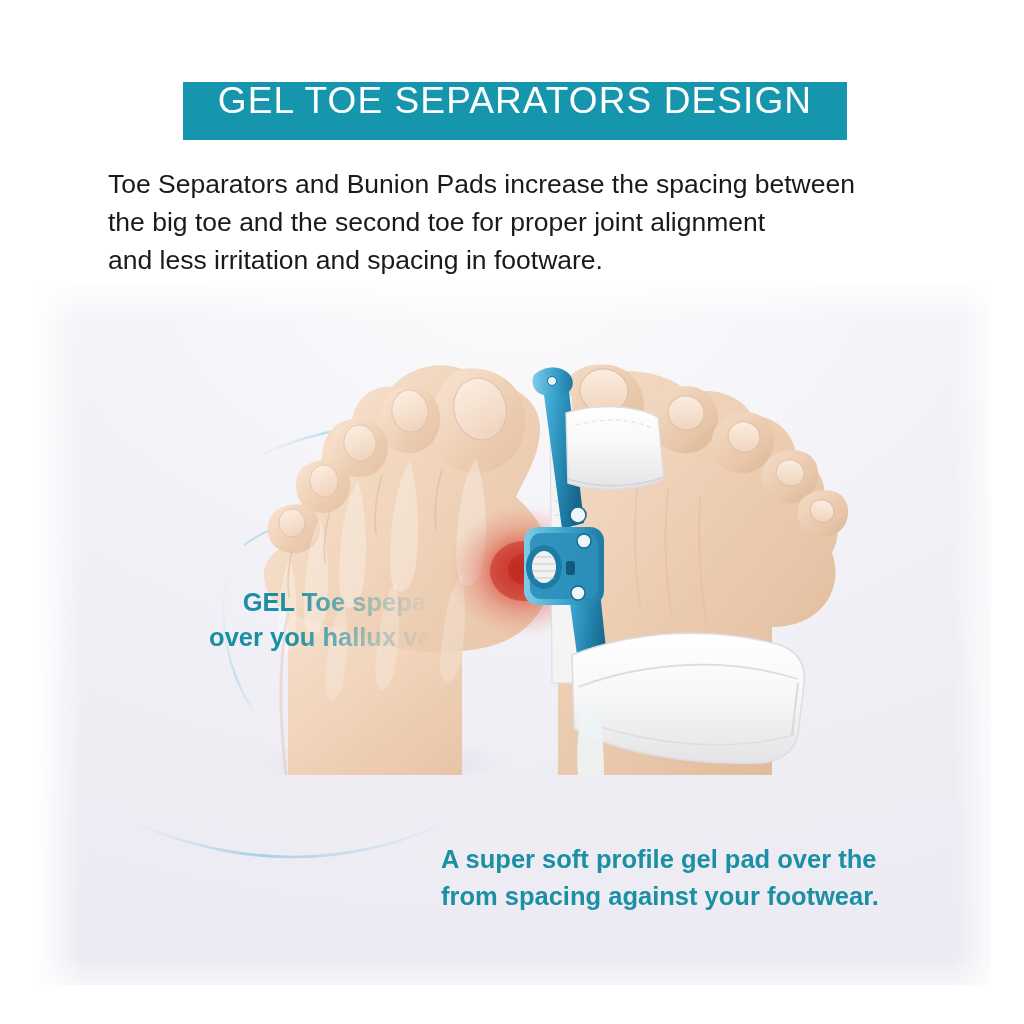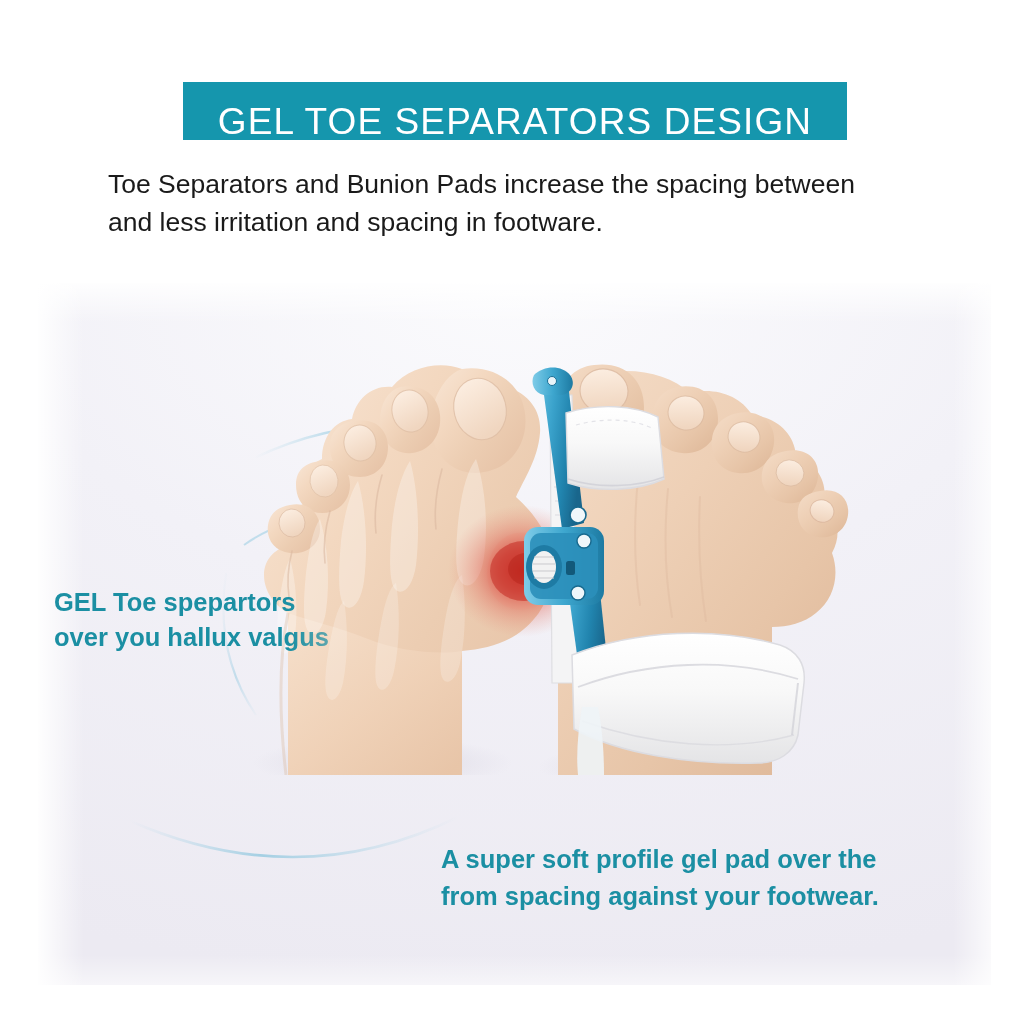--- a/index.html
+++ b/index.html
@@ -25,21 +25,21 @@
 
   
   .title-banner {
     position: absolute;
     left: 183px;
     top: 82px;
     width: 664px;
     height: 58px;
     background: #1596ad;
     display: flex;
-    align-items: flex-end;
+    align-items: flex-start;
     justify-content: center;
     box-sizing: border-box;
   }
   .title-banner .title-text {
     color: #ffffff;
     font-size: 37px;
     font-weight: 400;
     letter-spacing: 1.1px;
     line-height: 1;
     white-space: nowrap;
@@ -94,20 +94,21 @@
   .caption-left {
     position: absolute;
     left: 16px;
     top: 302px;
     width: 430px;
     font-size: 25.5px;
     font-weight: bold;
     line-height: 35px;
     font-family: "Liberation Sans", sans-serif;
     color: #1b8fa3;
+    text-align: right;
   }
   .caption-left .cline { display: block; white-space: nowrap; }
   
   .caption-left-mask {
     -webkit-mask-image: linear-gradient(to right, #000 0%, #000 55%, rgba(0,0,0,0.35) 74%, rgba(0,0,0,0) 88%);
     mask-image: linear-gradient(to right, #000 0%, #000 55%, rgba(0,0,0,0.35) 74%, rgba(0,0,0,0) 88%);
   }
 
   .caption-right {
     position: absolute;
@@ -127,20 +128,21 @@
 <body>
 
 <div id="page">
 
   <div class="title-banner">
     <span class="title-text">GEL TOE SEPARATORS DESIGN</span>
   </div>
 
   <div class="intro-paragraph">
     <span class="pline">Toe Separators and Bunion Pads increase the spacing between</span>
+    <span class="pline">the big toe and the second toe for proper joint alignment</span>
     <span class="pline">and less irritation and spacing in footware.</span>
   </div>
 
   <div class="photo-panel">
 
     <svg class="deco-svg" viewBox="0 0 953 702">
       <defs>
         <linearGradient id="arcTopGrad" x1="0" y1="0" x2="1" y2="0">
           <stop offset="0%" stop-color="#9fd0e4" stop-opacity="0"></stop>
           <stop offset="35%" stop-color="#7fc2dc" stop-opacity="0.65"></stop>

